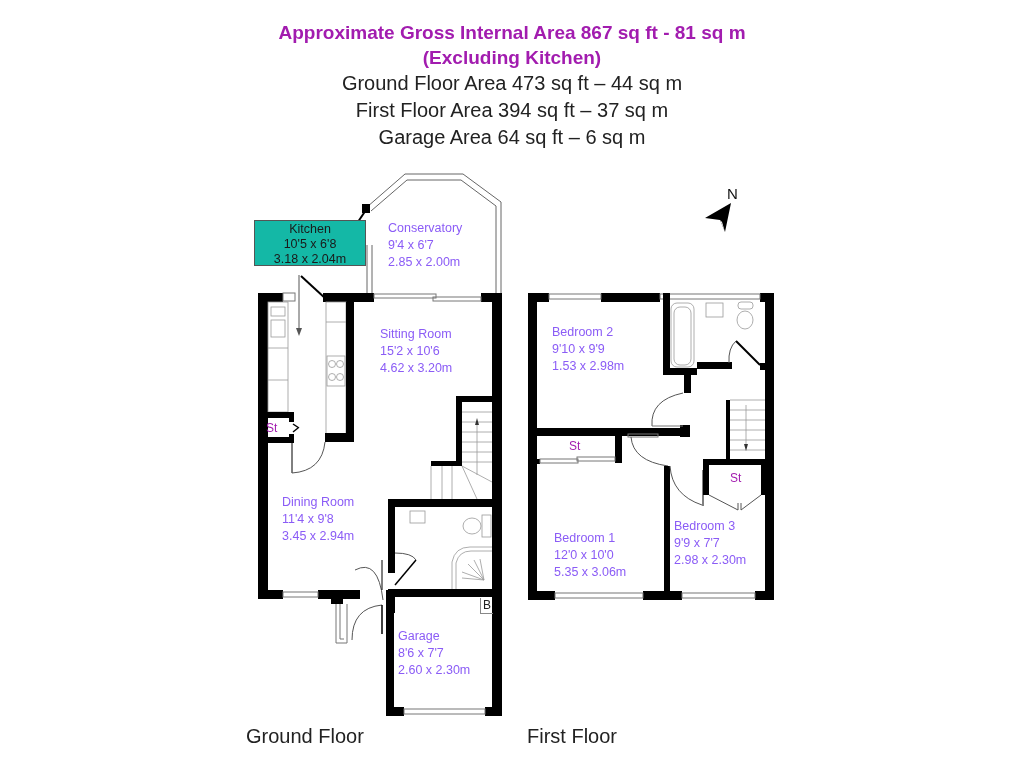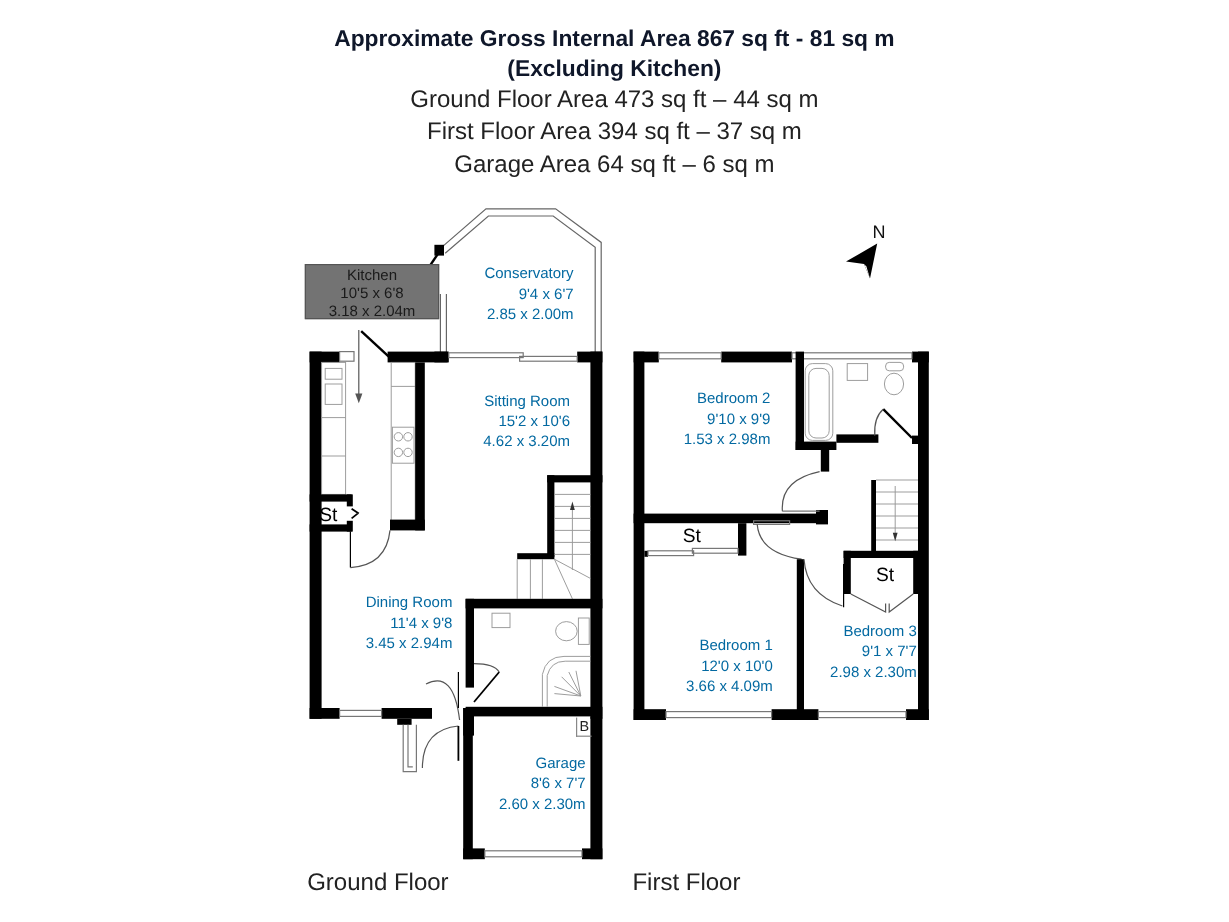--- a/index.html
+++ b/index.html
@@ -1,25 +1,25 @@
 <!DOCTYPE html>
 <html><head>
 <meta charset="utf-8">
 <style>
   html, body { margin: 0; padding: 0; background: #ffffff; }
   body { width: 1024px; height: 768px; position: relative; overflow: hidden; font-family: "Liberation Sans", sans-serif; color: #1a1a1a; }
   .header { position: absolute; left: 0; top: 20px; width: 1024px; text-align: center; }
-  .h-bold { font-weight: bold; font-size: 19px; line-height: 25px; color: #0f172a; }
+  .h-bold { font-weight: bold; font-size: 19px; line-height: 25px; color: #a21caf; }
   .h-line { font-size: 20px; line-height: 27px; color: #222; }
   svg.plan { position: absolute; left: 0; top: 0; }
-  .room-label { position: absolute; text-align: right; font-size: 12.5px; line-height: 17px; color: #0369a1; white-space: nowrap; }
+  .room-label { position: absolute; text-align: left; font-size: 12.5px; line-height: 17px; color: #8b5cf6; white-space: nowrap; }
   .room-label .name { display: block; }
   .room-label .imp, .room-label .met { display: block; }
-  .kitchen-box { position: absolute; left: 254px; top: 220px; width: 112px; height: 46px; border: 1.5px solid #555; background: #737373; text-align: center; font-size: 12.5px; line-height: 15px; padding-top: 1px; box-sizing: border-box; }
-  .st { position: absolute; font-size: 16px; color: #000000; }
+  .kitchen-box { position: absolute; left: 254px; top: 220px; width: 112px; height: 46px; border: 1.5px solid #555; background: #14b8a6; text-align: center; font-size: 12.5px; line-height: 15px; padding-top: 1px; box-sizing: border-box; }
+  .st { position: absolute; font-size: 12px; color: #a21caf; }
   .b-mark { position: absolute; font-size: 12px; color: #222; border-left: 1px solid #888; border-bottom: 1px solid #888; padding: 0 2px; line-height: 15px; }
   .floor-label { position: absolute; font-size: 20px; color: #222; }
   .north { position: absolute; left: 727px; top: 185px; font-size: 15px; color: #111; }
 </style>
 </head>
 <body>
 
 <div class="header">
   <div class="h-bold">Approximate Gross Internal Area 867 sq ft - 81 sq m</div>
   <div class="h-bold">(Excluding Kitchen)</div>
@@ -266,28 +266,28 @@
 
 <div class="room-label" style="left:552px; top:324px; width:90px;">
   <span class="name">Bedroom 2</span>
   <span class="imp">9'10 x 9'9</span>
   <span class="met">1.53 x 2.98m</span>
 </div>
 
 <div class="room-label" style="left:554px; top:530px; width:90px;">
   <span class="name">Bedroom 1</span>
   <span class="imp">12'0 x 10'0</span>
-  <span class="met">3.66 x 4.09m</span>
+  <span class="met">5.35 x 3.06m</span>
 </div>
 
 <div class="room-label" style="left:674px; top:518px; width:90px;">
   <span class="name">Bedroom 3</span>
-  <span class="imp">9'1 x 7'7</span>
+  <span class="imp">9'9 x 7'7</span>
   <span class="met">2.98 x 2.30m</span>
 </div>
 
 <div class="st" style="left:569px; top:439px;">St</div>
 <div class="st" style="left:730px; top:471px;">St</div>
 
 <div class="north">N</div>
 
-<div class="floor-label" style="left:256px; top:725px;">Ground Floor</div>
+<div class="floor-label" style="left:246px; top:725px;">Ground Floor</div>
 <div class="floor-label" style="left:527px; top:725px;">First Floor</div>
 
 </body></html>

